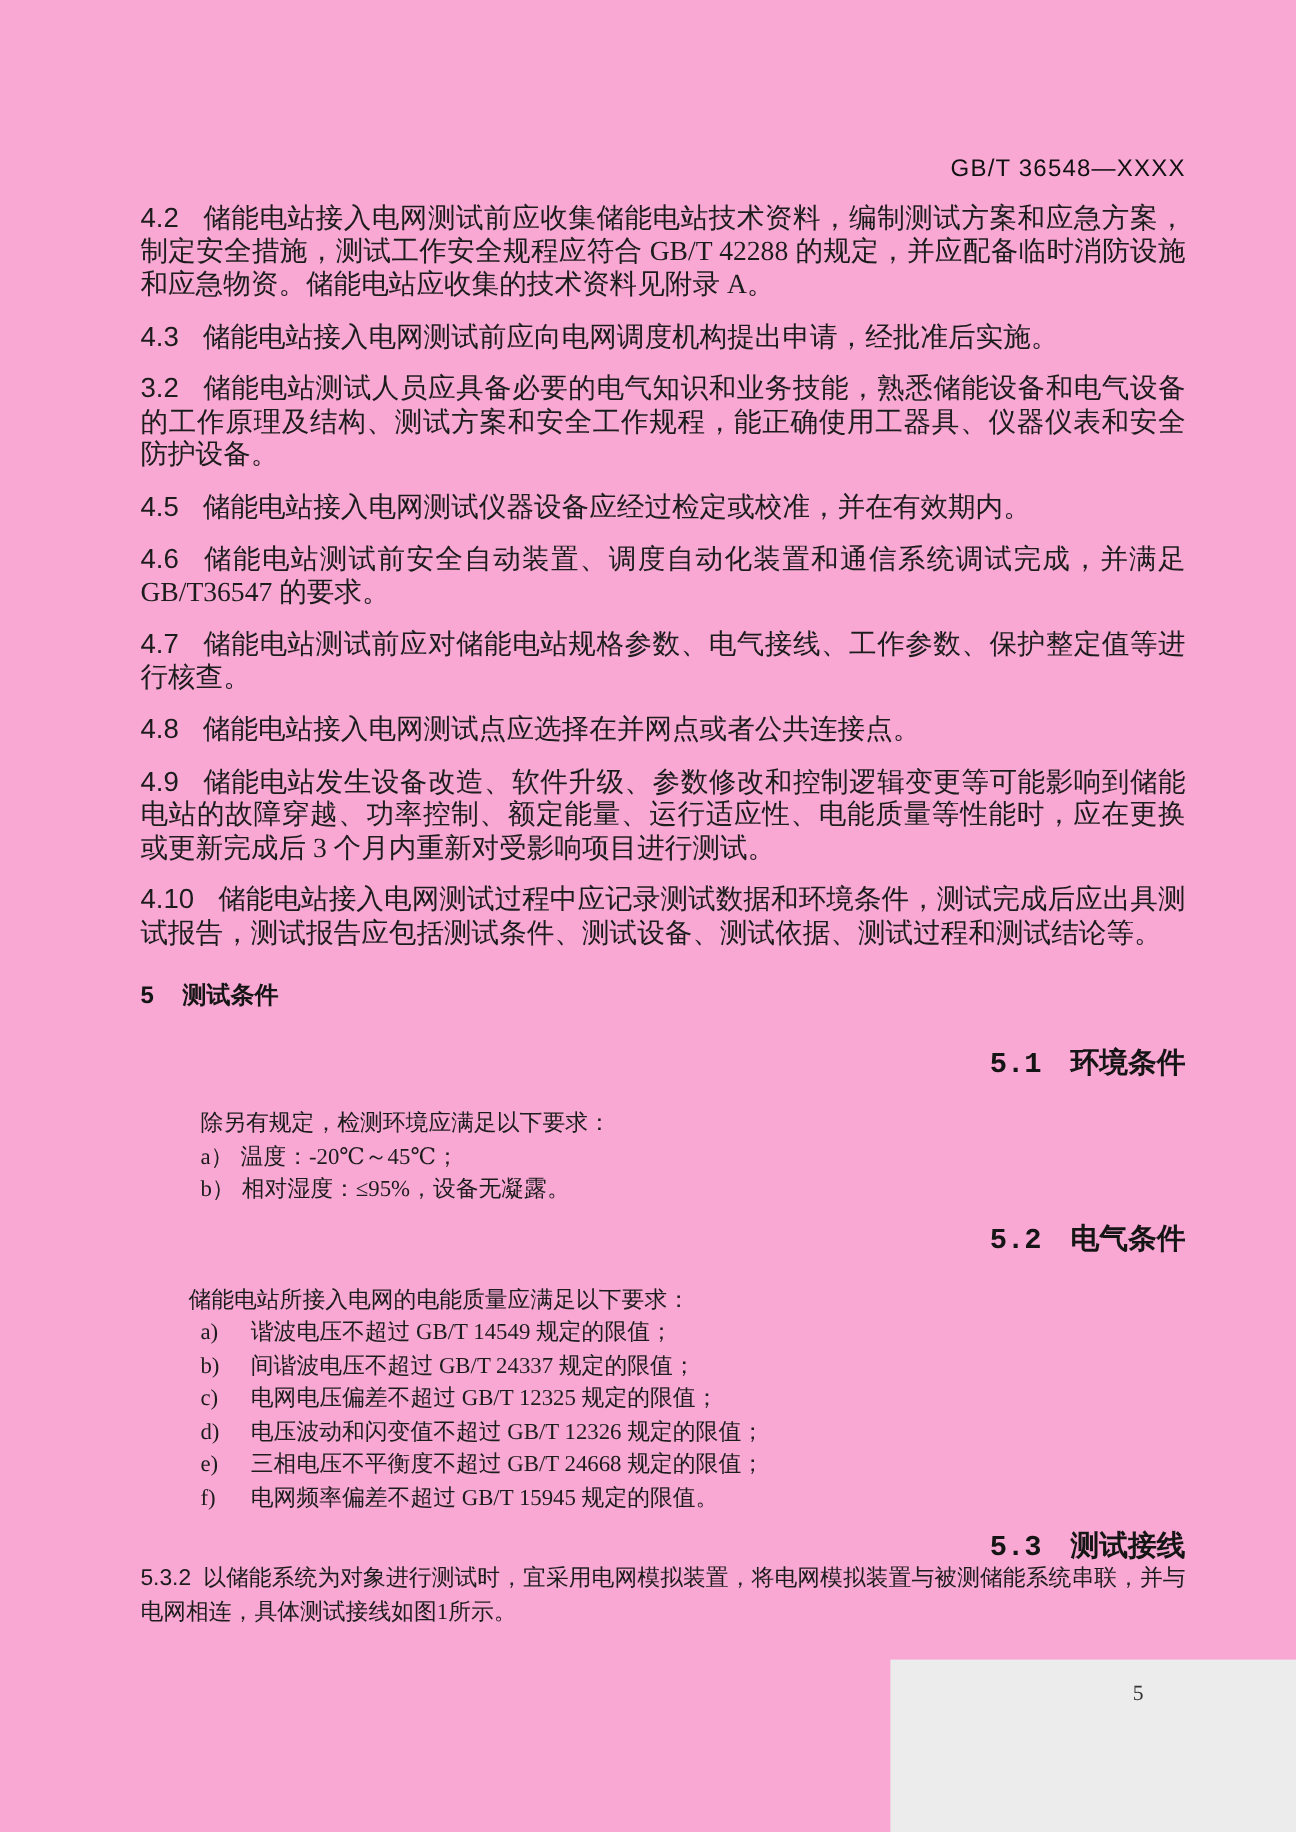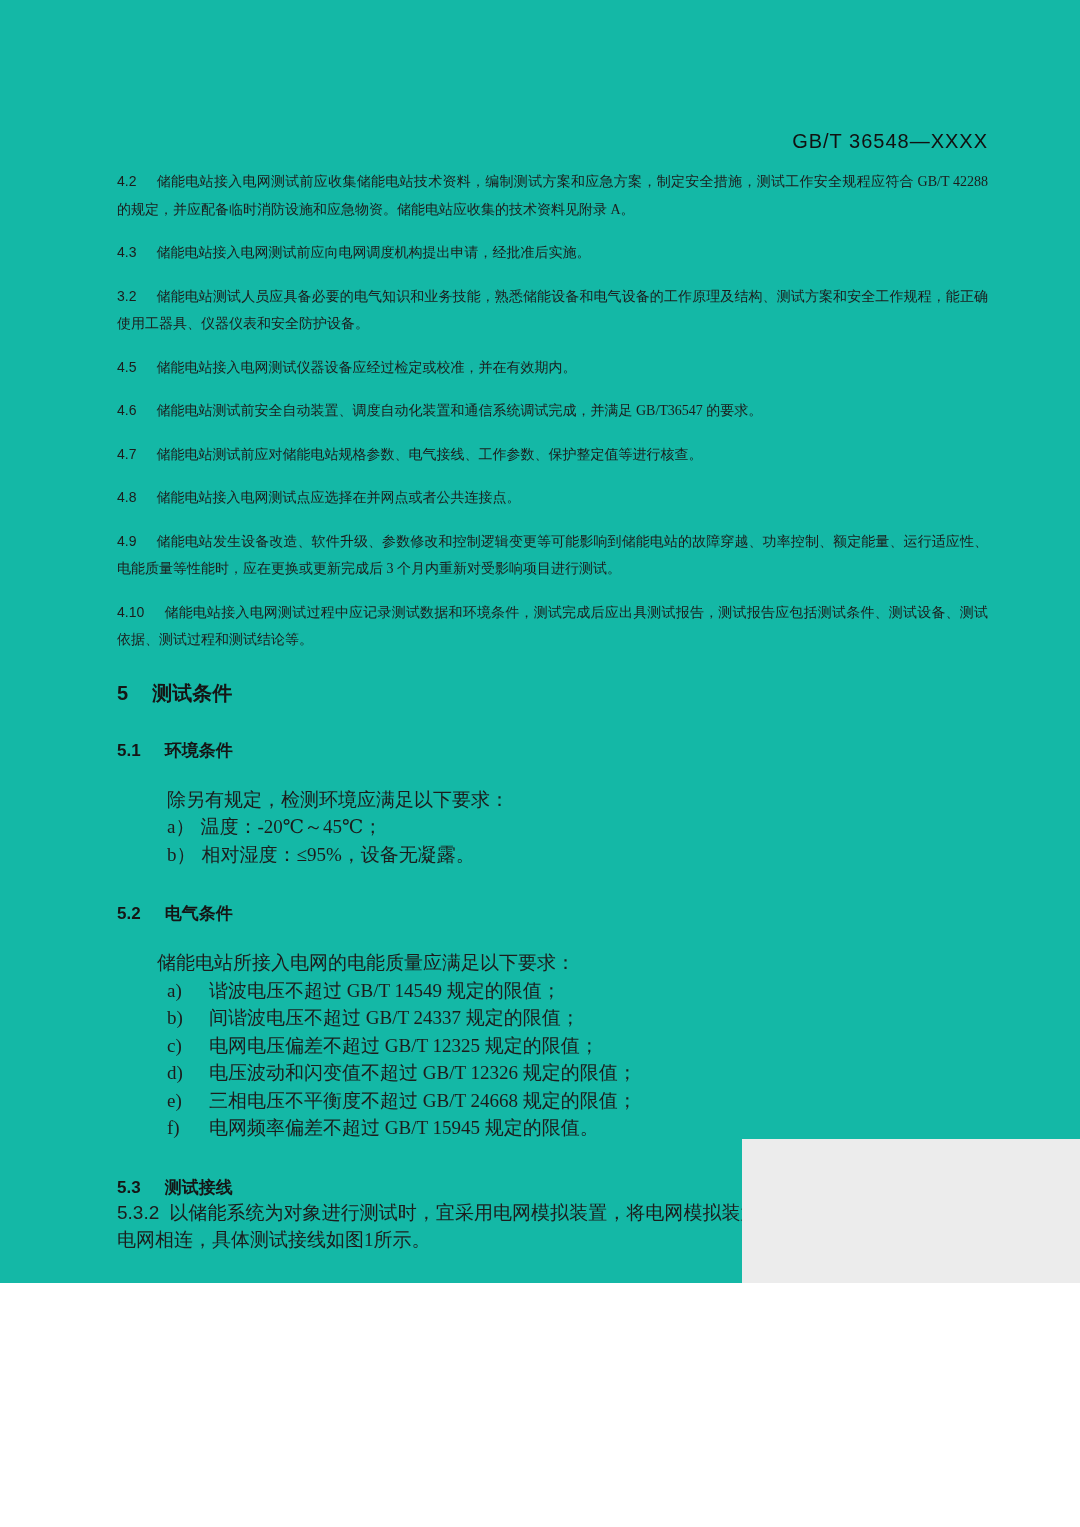--- a/index.html
+++ b/index.html
@@ -3,69 +3,70 @@
 <meta charset="utf-8">
 <style>
   html, body {
     margin: 0;
     padding: 0;
     background: #ffffff;
   }
   .page {
     position: relative;
     width: 1080px;
-    height: 1283px;
-    background: #14b8a6;
+    height: 1527px;
+    background: #f9a8d4;
     overflow: hidden;
     color: #1c1c1c;
     font-family: "Liberation Serif", "DejaVu Serif", serif;
   }
   .content {
     position: absolute;
     left: 117px;
     top: 130px;
     width: 871px;
   }
   .doc-code {
     text-align: right;
     font-family: "Liberation Sans", "DejaVu Sans", sans-serif;
     font-size: 20px;
     line-height: 22px;
     letter-spacing: 1px;
     margin: 0 0 8px 0;
     color: #111;
   }
   p.clause {
-    font-size: 14px;
+    font-size: 23px;
     line-height: 27.5px;
     text-align: justify;
     margin: 16px 0 0 0;
   }
   .cnum {
     font-family: "Liberation Sans", "DejaVu Sans", sans-serif;
     margin-right: 20px;
     white-space: nowrap;
   }
   h2.sec {
     font-family: "Liberation Sans", "DejaVu Sans", sans-serif;
     font-size: 20px;
     font-weight: bold;
     line-height: 22px;
     margin: 28px 0 0 0;
     color: #151515;
   }
   h3.sub {
-    font-family: Liberation Sans, sans-serif;
-    font-size: 17px;
+    font-family: Liberation Mono, monospace;
+    font-size: 24px;
     font-weight: bold;
     line-height: 22px;
     margin: 36px 0 0 0;
     color: #151515;
+    text-align: right;
   }
-  h3.sub.tight { margin-top: 35px; }
+  h3.sub.tight { margin-top: 18px; }
   .hnum { margin-right: 24px; }
   p.intro {
     font-size: 19px;
     line-height: 27.5px;
     margin: 24px 0 0 0;
     padding-left: 50px;
     text-align: justify;
   }
   p.li {
     font-size: 19px;

